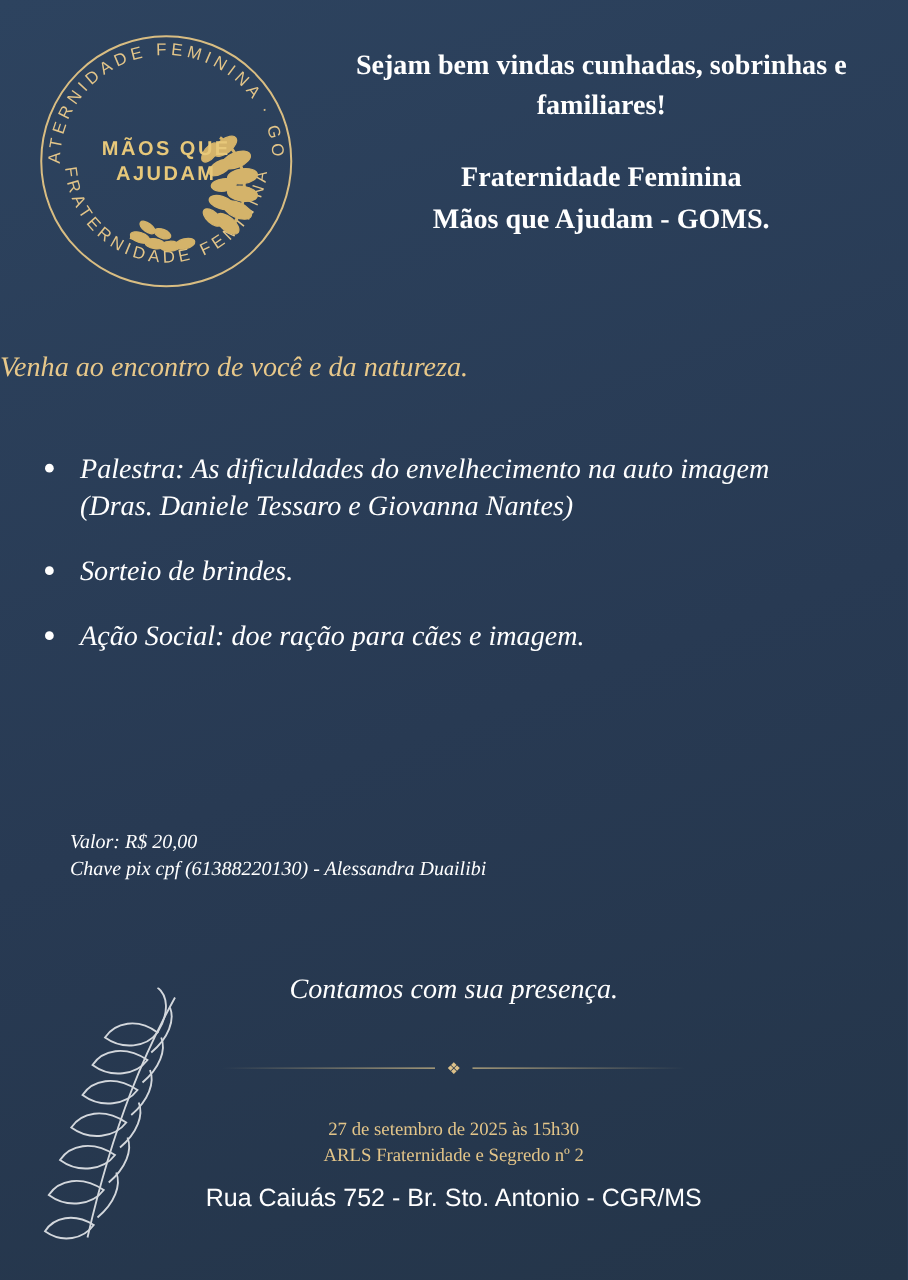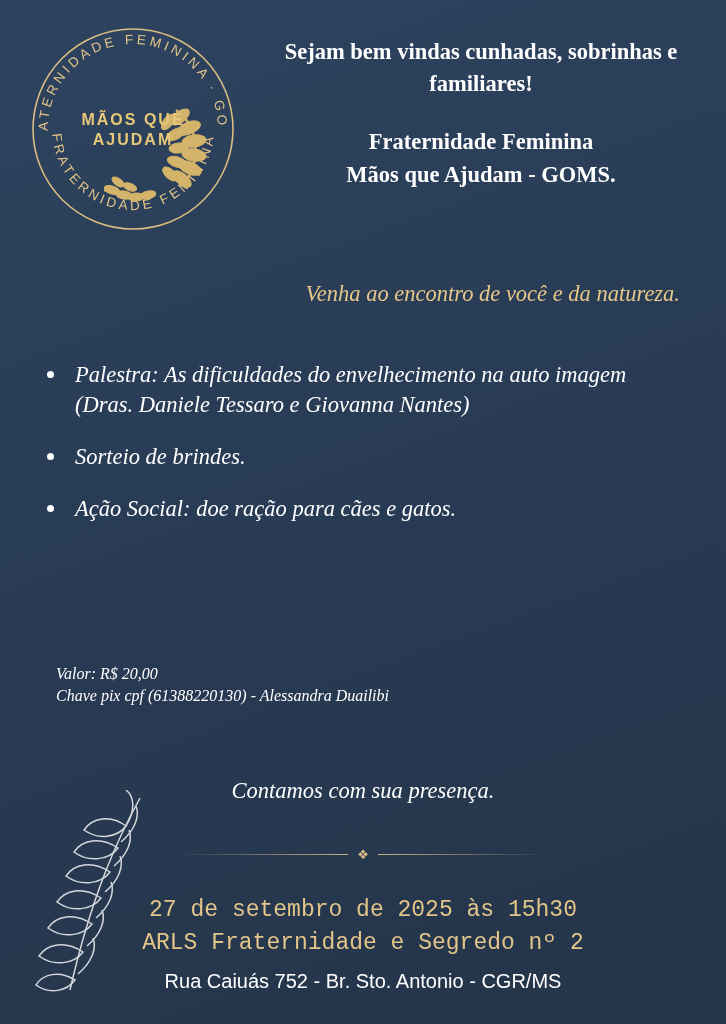--- a/index.html
+++ b/index.html
@@ -73,34 +73,34 @@
     font-family: "Liberation Serif", serif;
     font-weight: bold;
     font-size: 22.5px;
     line-height: 1.45;
     color: #ffffff;
   }
 
   
   .tagline {
     position: absolute;
-    left: 16px;
+    left: 0;
     top: 281px;
     width: 664px;
-    text-align: right;
+    text-align: left;
     font-family: "Liberation Serif", serif;
     font-style: italic;
     font-size: 22.5px;
     color: #e8c88a;
   }
 
   
   .bullets {
     position: absolute;
-    left: 40px;
+    left: 29px;
     top: 360px;
     width: 650px;
     padding: 0;
     margin: 0;
     list-style: none;
   }
   .bullets li {
     position: relative;
     padding-left: 35px;
     margin-bottom: 22px;
@@ -174,22 +174,22 @@
   
   .footer {
     position: absolute;
     left: 0;
     top: 894px;
     width: 726px;
     text-align: center;
   }
   .footer-date,
   .footer-place {
-    font-family: Liberation Mono, monospace;
-    font-size: 23px;
+    font-family: Liberation Serif, serif;
+    font-size: 15px;
     color: #e2c храм;
     color: #e3c589;
     line-height: 1.42;
   }
   .footer-addr {
     margin-top: 11px;
     font-family: "Liberation Sans", sans-serif;
     font-size: 20px;
     color: #ffffff;
   }
@@ -265,21 +265,21 @@
       <div>Fraternidade Feminina</div>
       <div>Mãos que Ajudam - GOMS.</div>
     </div>
   </div>
 
   <div class="tagline">Venha ao encontro de você e da natureza.</div>
 
   <ul class="bullets">
     <li> Palestra: As dificuldades do envelhecimento na auto imagem (Dras. Daniele Tessaro e Giovanna Nantes)</li>
     <li> Sorteio de brindes.</li>
-    <li>Ação Social: doe ração para cães e gatos.</li>
+    <li>Ação Social: doe ração para cães e imagem.</li>
   </ul>
 
   <div class="price-block">
     <div>Valor: R$ 20,00</div>
     <div>Chave pix cpf (61388220130) - Alessandra Duailibi</div>
   </div>
 
   <div class="closing">Contamos com sua presença.</div>
 
   <div class="divider">

